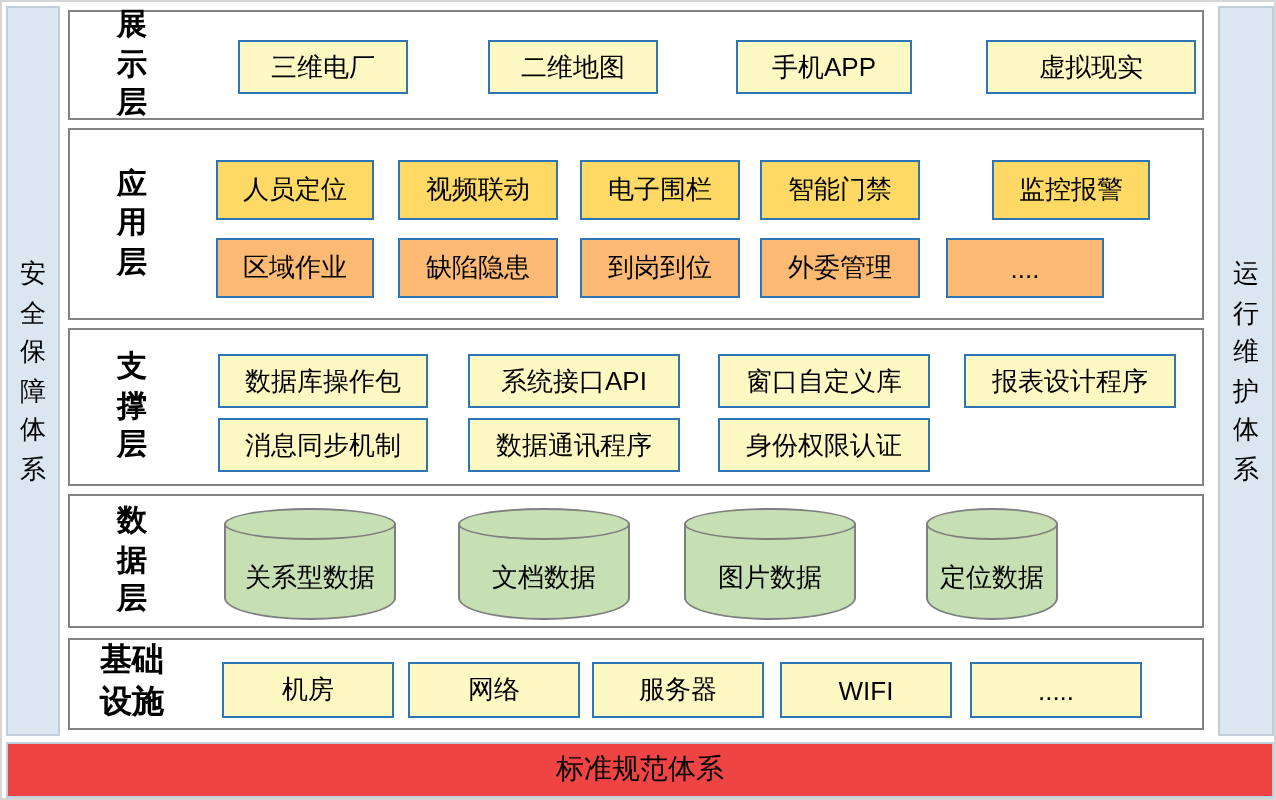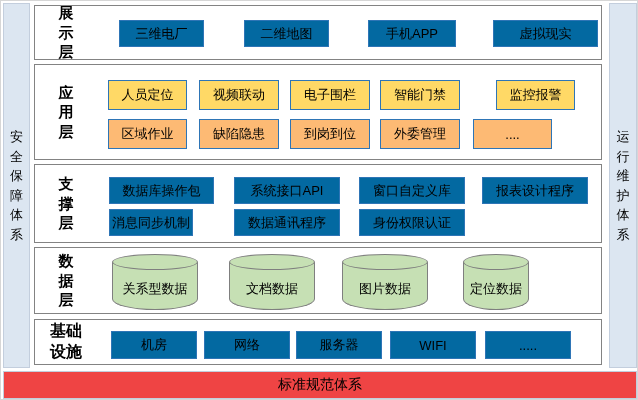--- a/index.html
+++ b/index.html
@@ -8,21 +8,21 @@
         display:flex;align-items:center;justify-content:center;text-align:center;
         font-size:13px;line-height:1.5;white-space:pre-line;}
   .vbar.left{left:2px;width:27px;}
   .vbar.right{left:608px;width:28px;}
   .hbar{position:absolute;left:2px;top:370px;width:634px;height:28px;background:#ef4444;border:1px solid #c3cedd;
         box-sizing:border-box;display:flex;align-items:center;justify-content:center;font-size:14px;}
   .layer{position:absolute;left:33px;width:568px;background:#ffffff;border:1px solid #838383;box-sizing:border-box;}
   .llabel{position:absolute;left:4px;top:0;bottom:0;width:54px;display:flex;align-items:center;justify-content:center;
           font-weight:bold;font-size:15px;line-height:1.3;white-space:pre-line;text-align:center;}
   .item{position:absolute;display:flex;align-items:center;justify-content:center;font-size:13px;
-        box-sizing:border-box;background:#0369a1;border:1px solid #2e75b6;text-align:center;}
+        box-sizing:border-box;background:#fef9c3;border:1px solid #2e75b6;text-align:center;}
   .item.yellow{background:#ffd966;}
   .item.green{background:#fdba74;}
   .cyl{position:absolute;}
   .cyl-top{position:absolute;left:0;right:0;top:0;height:16px;border-radius:50%;background:#c6e0b4;
            border:1px solid #7f7f7f;box-sizing:border-box;}
   .cyl-body{position:absolute;left:0;right:0;top:8px;bottom:0;background:#c6e0b4;border:1px solid #7f7f7f;
             border-top:none;border-radius:0 0 50% 50% / 0 0 11px 11px;box-sizing:border-box;}
   .cyl-label{position:absolute;left:0;right:0;top:14px;bottom:0;display:flex;align-items:center;justify-content:center;
              font-size:13px;}
 </style>
@@ -72,21 +72,21 @@
   </div>
 
   <div class="layer" style="top:163px;height:79px;">
     <div class="llabel">支
 撑
 层</div>
     <div class="item" style="left:74px;top:12px;width:105px;height:27px;">数据库操作包</div>
     <div class="item" style="left:199px;top:12px;width:106px;height:27px;">系统接口API</div>
     <div class="item" style="left:324px;top:12px;width:106px;height:27px;">窗口自定义库</div>
     <div class="item" style="left:447px;top:12px;width:106px;height:27px;">报表设计程序</div>
-    <div class="item" style="left:74px;top:44px;width:84px;height:27px;">消息同步机制</div>
+    <div class="item" style="left:74px;top:44px;width:105px;height:27px;">消息同步机制</div>
     <div class="item" style="left:199px;top:44px;width:106px;height:27px;">数据通讯程序</div>
     <div class="item" style="left:324px;top:44px;width:106px;height:27px;">身份权限认证</div>
   </div>
 
   <div class="layer" style="top:246px;height:67px;">
     <div class="llabel">数
 据
 层</div>
     <div class="cyl" style="left:77px;top:6px;width:86px;height:56px;">
       <div class="cyl-body"></div>

